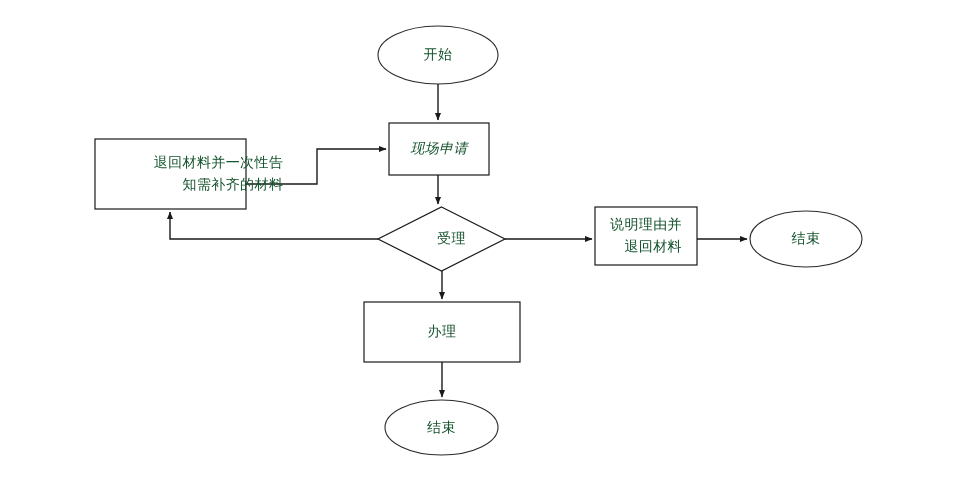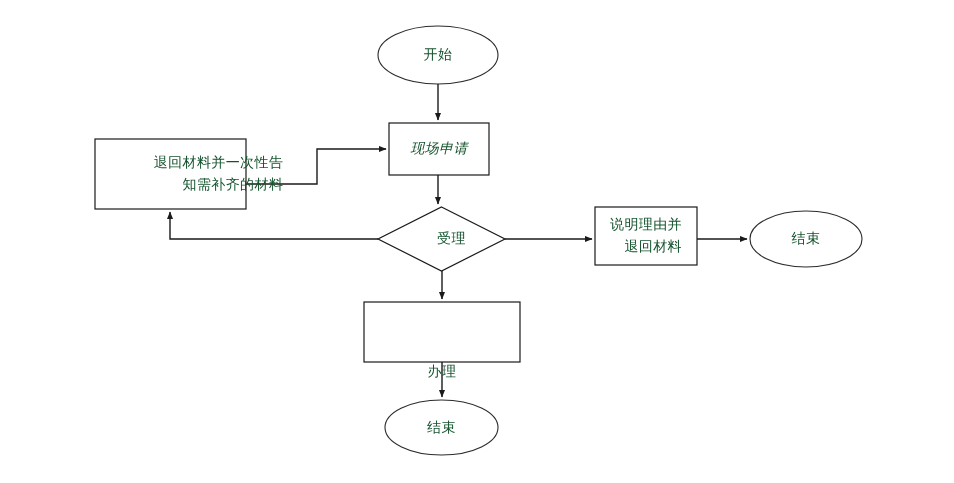--- a/index.html
+++ b/index.html
@@ -89,16 +89,16 @@
   </svg>
   <div id="labels-layer">
       <div class="node-label" style="left: 378px; top: 26px; width: 120px; height: 58px;">开始</div>
       <div class="node-label" style="left: 389px; top: 123px; width: 100px; height: 52px; font-style: italic;">现场申请</div>
       <div class="node-label" style="left: 95px; top: 139px; width: 151px; height: 70px; margin-left: 48px;">退回材料并一次性告
 知需补齐的材料</div>
       <div class="node-label" style="left: 388px; top: 207px; width: 127px; height: 64px;">受理</div>
       <div class="node-label" style="left: 595px; top: 207px; width: 102px; height: 58px;">说明理由并
 退回材料</div>
       <div class="node-label" style="left: 750px; top: 211px; width: 112px; height: 56px;">结束</div>
-      <div class="node-label" style="left: 364px; top: 302px; width: 156px; height: 60px; margin-top: 40px;">办理</div>
+      <div class="node-label" style="left: 364px; top: 302px; width: 156px; height: 60px;">办理</div>
       <div class="node-label" style="left: 385px; top: 400px; width: 113px; height: 55px;">结束</div>
     </div>
 </div>
 
 </body></html>

